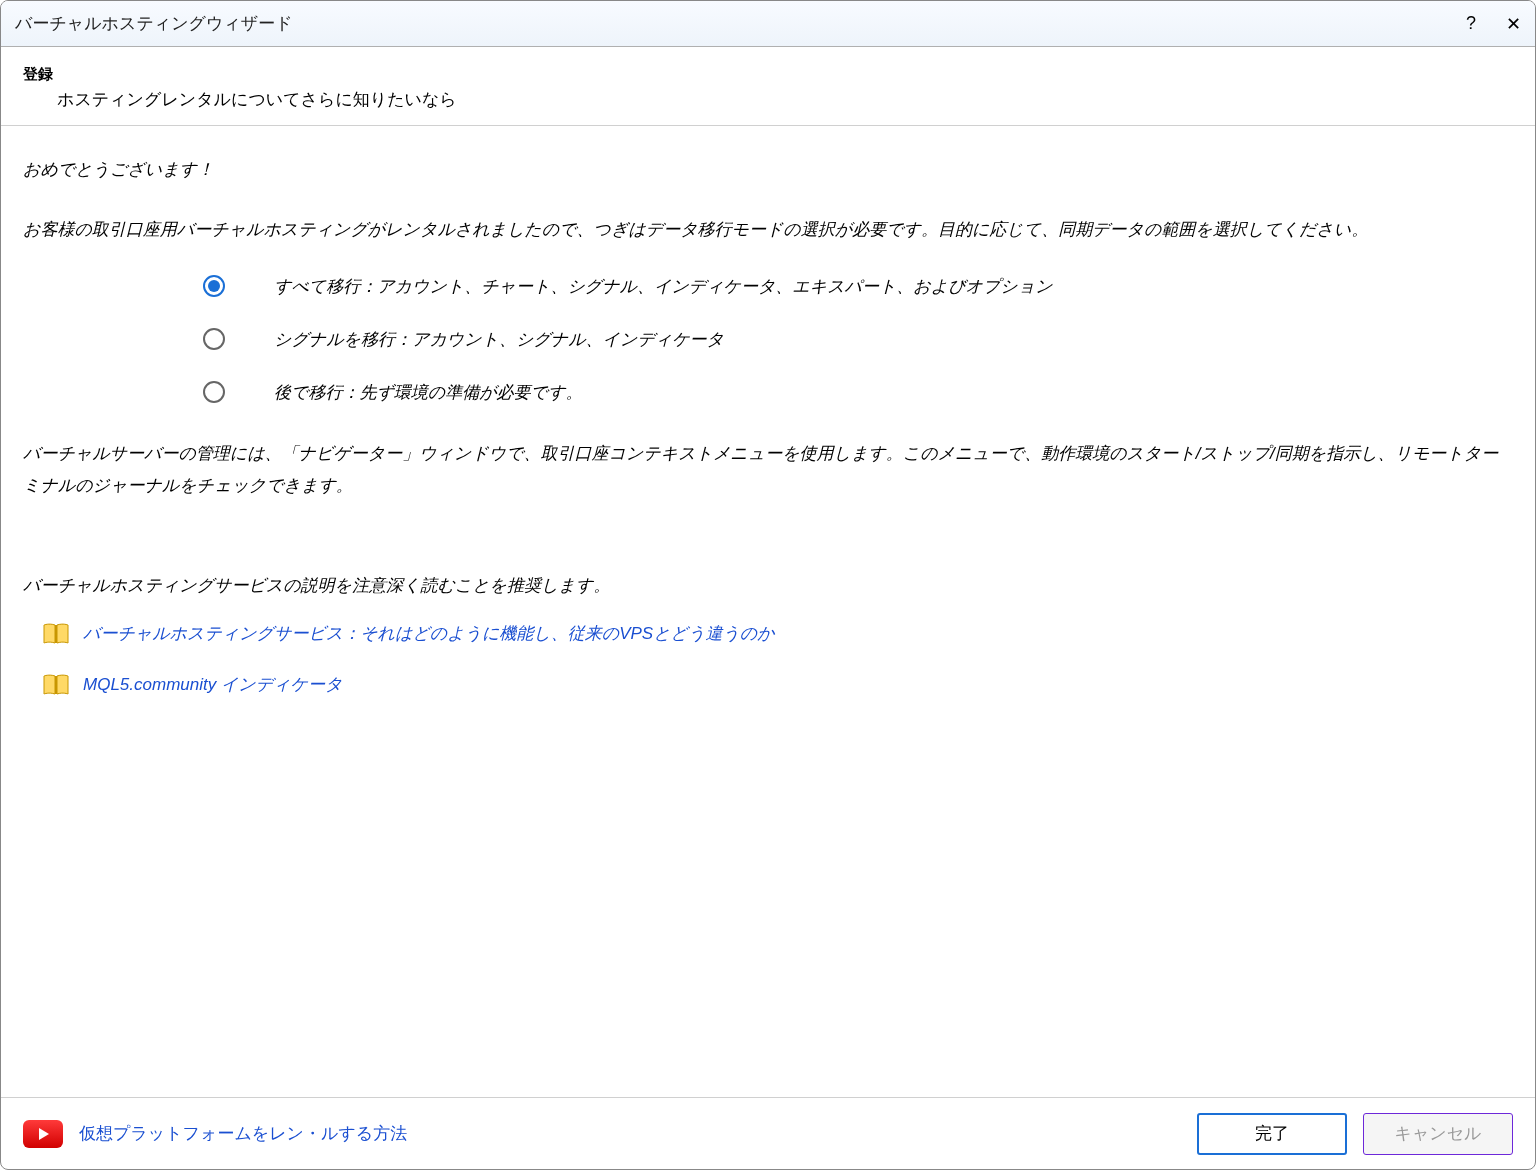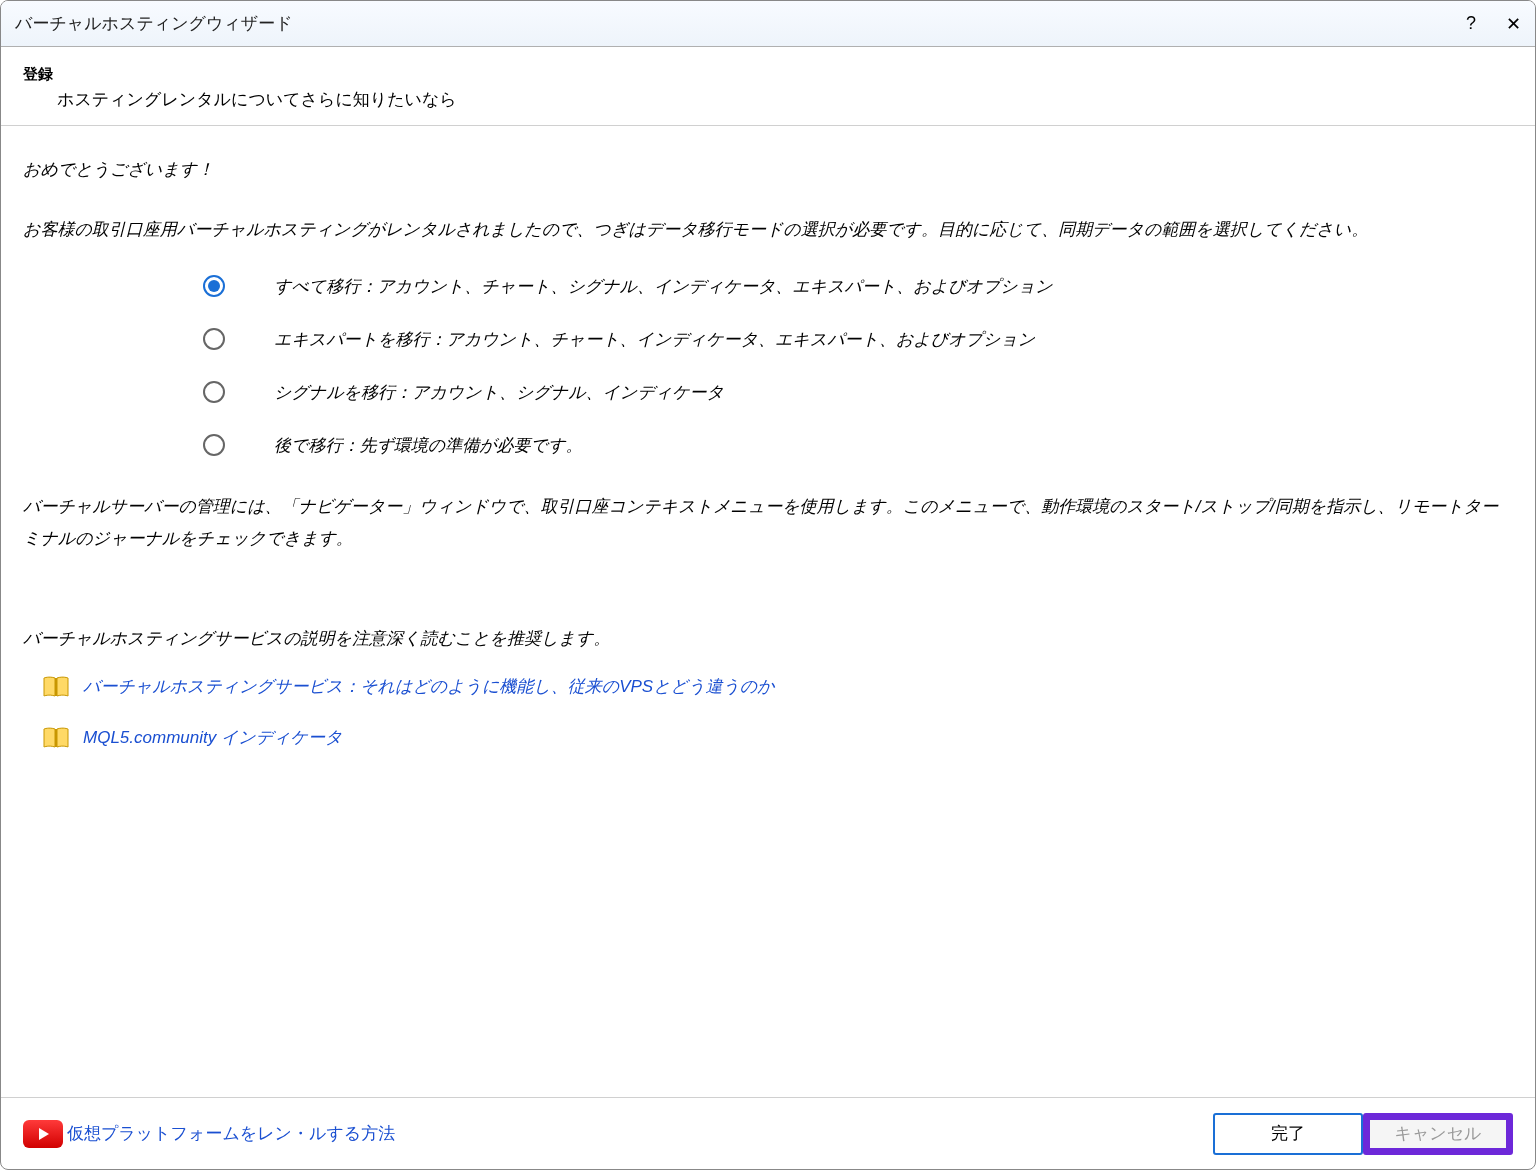--- a/index.html
+++ b/index.html
@@ -133,21 +133,21 @@
       border-top: 1px solid #d0d0d0;
       padding: 14px 22px;
       display: flex;
       align-items: center;
       justify-content: space-between;
       height: 72px;
     }
     .footer-left {
       display: flex;
       align-items: center;
-      gap: 4px;
+      gap: 16px;
     }
     .youtube-icon {
       width: 40px;
       height: 28px;
       background: linear-gradient(to bottom, #ff3a3a, #d10000);
       border-radius: 6px;
       display: flex;
       align-items: center;
       justify-content: center;
       flex-shrink: 0;
@@ -160,26 +160,27 @@
       border-bottom: 6px solid transparent;
       margin-left: 2px;
     }
     .footer-link {
       color: #1a4fd1;
       font-size: 17px;
       cursor: pointer;
     }
     .footer-buttons {
       display: flex;
+      gap: 16px;
     }
     .btn {
       min-width: 150px;
       height: 42px;
       font-size: 17px;
-      border: 7px solid #6d28d9;
+      border: 1px solid #6d28d9;
       border-radius: 3px;
       background: #fdfdfd;
       cursor: pointer;
       display: flex;
       align-items: center;
       justify-content: center;
     }
     .btn.primary {
       border: 2px solid #1a6fd6;
       color: #000;
@@ -217,24 +218,20 @@
 
     <div class="radio-group">
 
       <div class="radio-item">
         <div class="radio-circle selected">
           <div class="radio-dot"></div>
         </div>
         <div class="radio-label">すべて移行：アカウント、チャート、シグナル、インディケータ、エキスパート、およびオプション</div>
       </div>
 
-      <div class="radio-item">
-        <div class="radio-circle"></div>
-        <div class="radio-label">エキスパートを移行：アカウント、チャート、インディケータ、エキスパート、およびオプション</div>
-      </div>
 
       <div class="radio-item">
         <div class="radio-circle"></div>
         <div class="radio-label">シグナルを移行：アカウント、シグナル、インディケータ</div>
       </div>
 
       <div class="radio-item">
         <div class="radio-circle"></div>
         <div class="radio-label">後で移行：先ず環境の準備が必要です。</div>
       </div>

